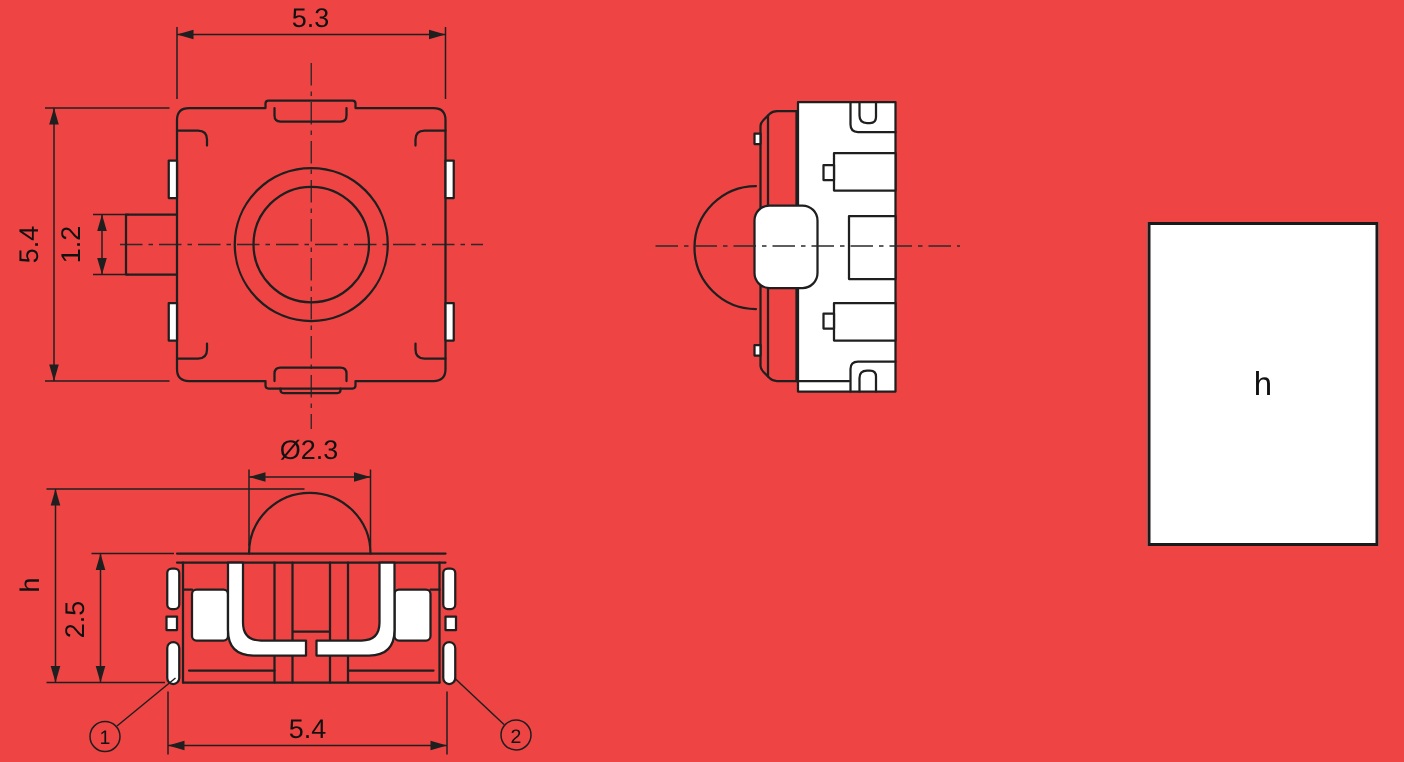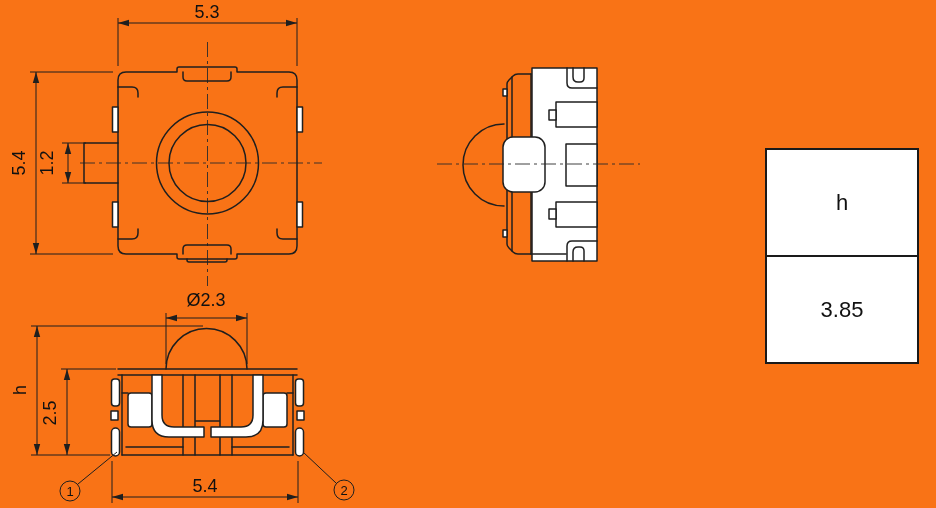--- a/index.html
+++ b/index.html
@@ -1,16 +1,16 @@
 <!DOCTYPE html>
 <html><head>
 <meta charset="utf-8">
 <style>
   html,body{margin:0;padding:0;background:#fff;}
-  .canvas{position:relative;width:936px;height:508px;background:#f97316;overflow:hidden;
+  .canvas{position:relative;width:936px;height:508px;background:#ef4444;overflow:hidden;
           font-family:"Liberation Sans",sans-serif;}
   svg{position:absolute;left:0;top:0;}
   .part{fill:none;stroke:#1f1f1f;stroke-width:1.5;stroke-linejoin:round;stroke-linecap:round;}
   .partf{fill:#fff;stroke:#1f1f1f;stroke-width:1.5;stroke-linejoin:round;}
   .thin{fill:none;stroke:#1f1f1f;stroke-width:1;}
   .cl{fill:none;stroke:#2a2a2a;stroke-width:0.9;stroke-dasharray:15 4 3 4;}
   .dimtext{font-family:"Liberation Sans",sans-serif;font-size:18px;fill:#111;}
   .callout-text{font-family:"Liberation Sans",sans-serif;font-size:13px;fill:#111;}
   .spec-table{position:absolute;left:765px;top:148px;width:150px;height:212px;
               border:2px solid #1a1a1a;display:flex;flex-direction:column;background:#fff;}
@@ -158,16 +158,15 @@
     <text class="callout-text" x="70" y="496" text-anchor="middle">1</text>
 
     <path class="thin" d="M 336,483 L 303,452"></path>
     <circle class="thin" cx="344" cy="490" r="10" fill="#fff"></circle>
     <text class="callout-text" x="344" y="495" text-anchor="middle">2</text>
   </g>
 </svg>
 
 <div class="spec-table">
   <div class="spec-row">h</div>
-  <div class="spec-row">3.85</div>
 </div>
 
 </div>
 
 </body></html>

